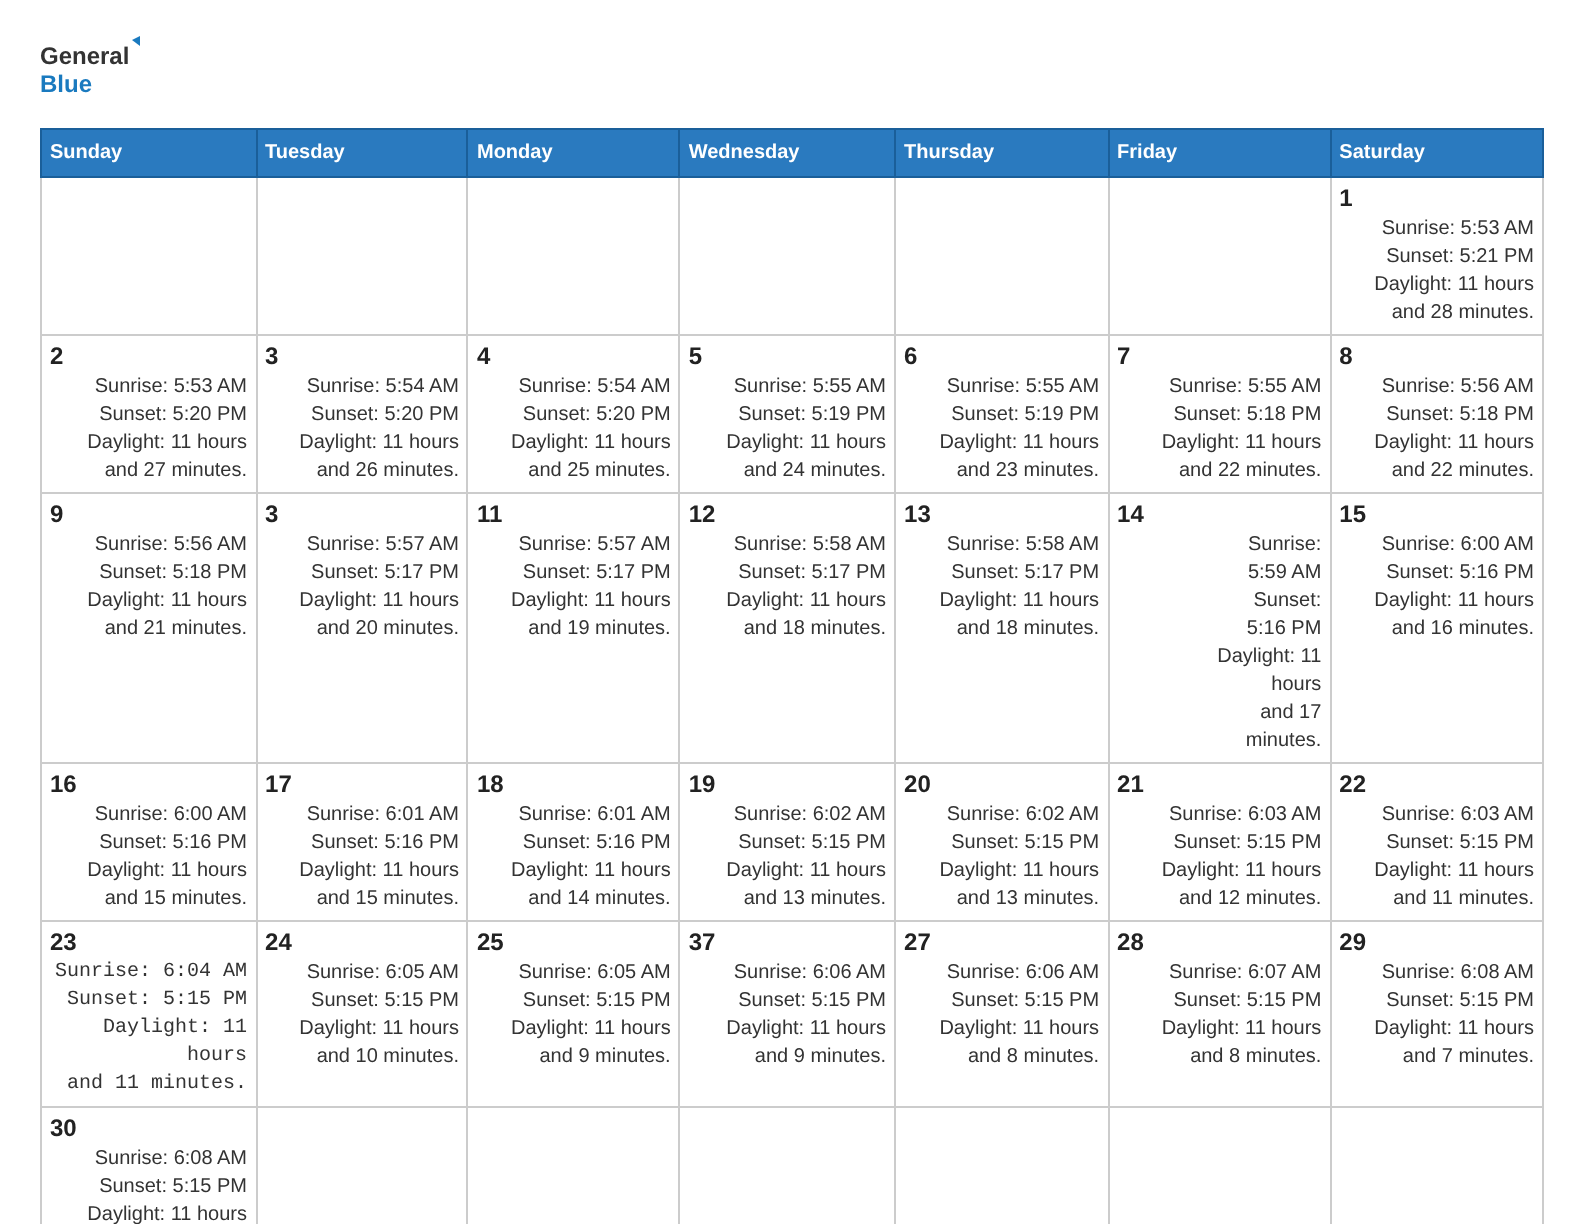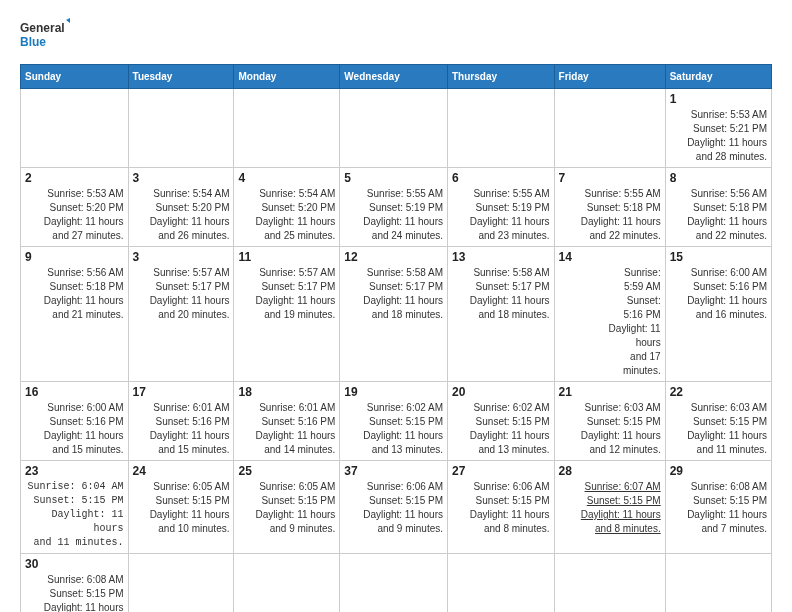--- a/index.html
+++ b/index.html
@@ -306,21 +306,21 @@
         </td>
         <td>
           <span class="day-num">27</span>
           <div class="day-info" style="white-space: pre-line;">Sunrise: 6:06 AM
 Sunset: 5:15 PM
 Daylight: 11 hours
 and 8 minutes.</div>
         </td>
         <td>
           <span class="day-num">28</span>
-          <div class="day-info" style="white-space: pre-line; text-decoration: underline;">Sunrise: 6:07 AM
+          <div class="day-info" style="white-space: pre-line;">Sunrise: 6:07 AM
 Sunset: 5:15 PM
 Daylight: 11 hours
 and 8 minutes.</div>
         </td>
         <td>
           <span class="day-num">29</span>
           <div class="day-info" style="white-space: pre-line;">Sunrise: 6:08 AM
 Sunset: 5:15 PM
 Daylight: 11 hours
 and 7 minutes.</div>

